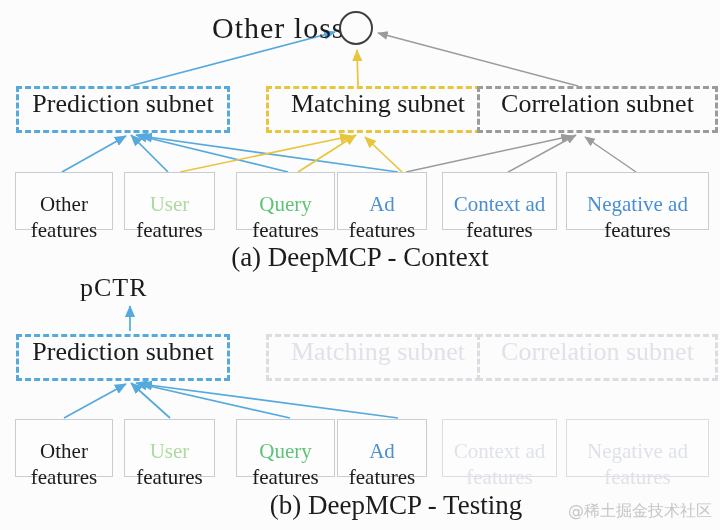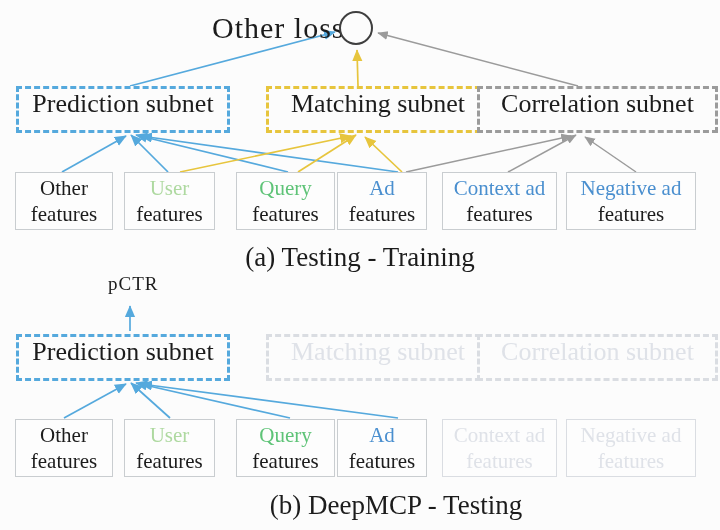--- a/index.html
+++ b/index.html
@@ -21,22 +21,22 @@
   .joint-loss{
     position:absolute;left:212px;top:11px;z-index:2;
     font-size:30px;color:var(--ink);letter-spacing:1px;
   }
   .loss-circle{
     position:absolute;left:339px;top:11px;width:34px;height:34px;
     border:2px solid var(--circle);border-radius:50%;
     background:#fcfcfc;z-index:2;box-sizing:border-box;
   }
   .pctr{
-    position:absolute;left:108px;top:273px;z-index:2;
-    font-size:19px;color:var(--ink);letter-spacing:1px;
+    position:absolute;left:80px;top:273px;z-index:2;
+    font-size:26px;color:var(--ink);letter-spacing:1px;
   }
   .subnet{
     position:absolute;height:47px;z-index:2;box-sizing:border-box;
     background:#fcfcfc;
     border:3px dashed var(--box-border);
     font-size:26px;color:var(--ink);
     display:flex;align-items:flex-start;justify-content:center;
     white-space:nowrap;
   }
   .subnet.pred{border-color:var(--blue);}
@@ -45,34 +45,34 @@
   .subnet.faded{border-color:var(--faded-border);color:var(--faded);}
   .row-train .subnet{top:86px;}
   .row-test  .subnet{top:334px;}
   .sn-1{left:16px;width:214px;}
   .sn-2{left:246px;width:224px;margin-left:20px;}
   .sn-3{left:477px;width:241px;}
 
   .fbox{
     position:absolute;height:58px;z-index:2;box-sizing:border-box;
     background:#fdfdfd;border:1.5px solid var(--box-border);
-    font-size:21px;text-align:center;line-height:26px;padding-top:2px;
+    font-size:21px;text-align:center;line-height:26px;padding-top:18px;
   }
   .fbox span{display:block;}
   .fword{color:var(--ink);font-family:Liberation Serif, serif;}
   .fbox.faded{border-color:var(--faded-border);}
   .fbox.faded .fname,.fbox.faded .fword{color:var(--faded) !important;}
   .row-train .fbox{top:172px;}
   .row-test  .fbox{top:419px;}
   .fb-1{left:15px;width:98px;}
   .fb-2{left:124px;width:91px;}
   .fb-3{left:236px;width:99px;}
   .fb-4{left:337px;width:90px;}
   .fb-5{left:442px;width:115px;}
-  .fb-6{left:566px;width:130px;}
+  .fb-6{left:566px;width:143px;}
 
   .caption{
     position:absolute;left:0;width:720px;text-align:center;z-index:2;
     font-size:27px;color:var(--ink);
   }
   .cap-a{top:242px;}
   .cap-b{top:490px;padding-left:36px;}
   .watermark{
     position:absolute;right:8px;top:501px;z-index:3;
     font-family:"DejaVu Sans","Liberation Sans",sans-serif;
@@ -154,21 +154,21 @@
     </div>
     <div class="fbox fb-5">
       <span class="fname" style="color: rgb(74, 143, 207);">Context ad</span>
       <span class="fword">features</span>
     </div>
     <div class="fbox fb-6">
       <span class="fname" style="color: rgb(74, 143, 207);">Negative ad</span>
       <span class="fword">features</span>
     </div>
 
-    <div class="caption cap-a">(a) Testing - Training</div>
+    <div class="caption cap-a">(a) DeepMCP - Context</div>
   </div>
 
   <div class="row-test">
     <div class="pctr">pCTR</div>
 
     <div class="subnet pred sn-1">
       <span>Prediction subnet</span>
     </div>
     <div class="subnet faded sn-2">
       <span>Matching subnet</span>
@@ -198,13 +198,14 @@
       <span class="fword">features</span>
     </div>
     <div class="fbox faded fb-6">
       <span class="fname">Negative ad</span>
       <span class="fword">features</span>
     </div>
 
     <div class="caption cap-b">(b) DeepMCP - Testing</div>
   </div>
 
+  <div class="watermark">@稀土掘金技术社区</div>
 </div>
 
 </body></html>

